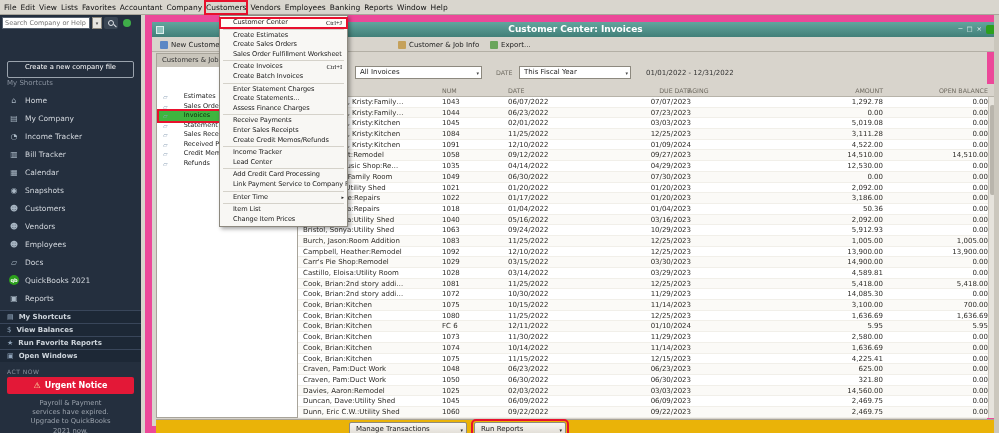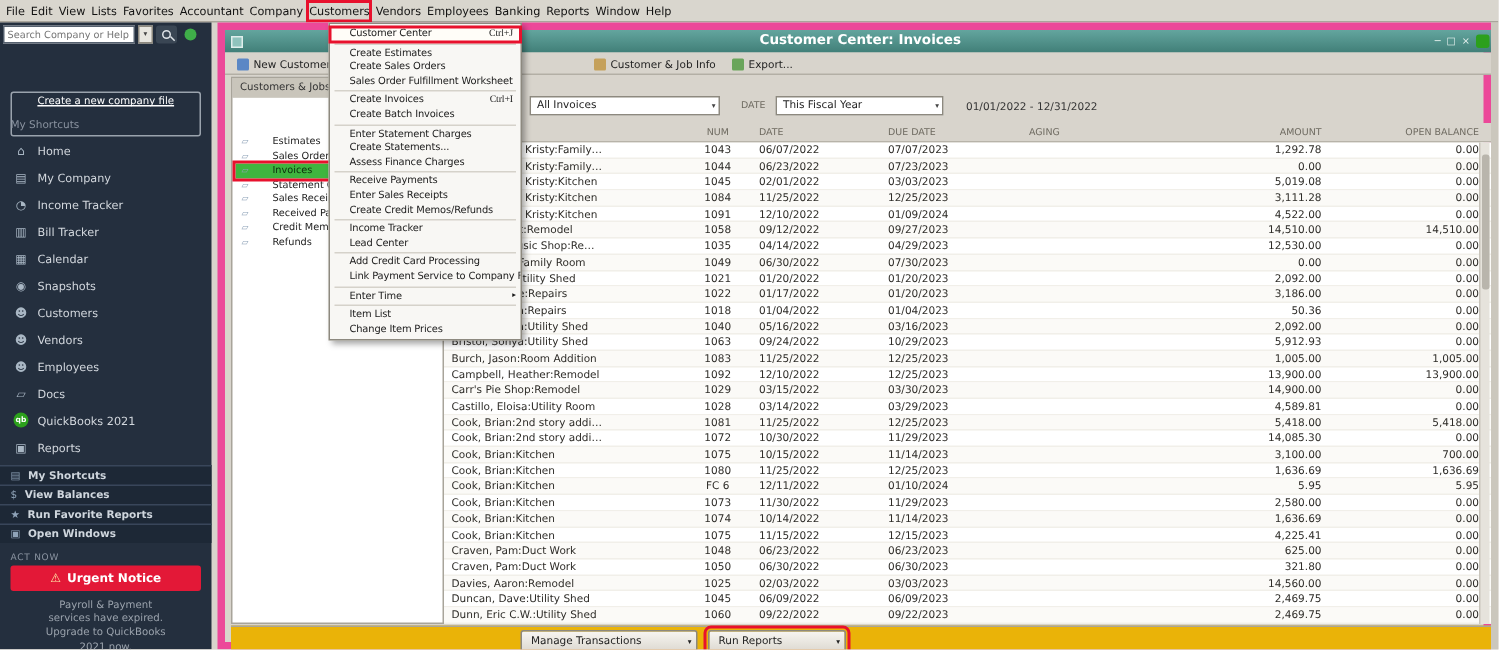--- a/index.html
+++ b/index.html
@@ -21,42 +21,42 @@
   .search-dd { width:10px; height:12px; background:#e8e6e0; border:1px solid #8d897f; font-size:5px;
                text-align:center; line-height:11px; color:#444; }
   .search-btn { width:14px; height:12px; background:#3a4654; border-radius:2px; display:flex;
                 align-items:center; justify-content:center; }
   .mag { position:relative; width:6px; height:6px; border:1.2px solid #dfe3e8; border-radius:50%; display:inline-block; }
   .mag::after { content:""; position:absolute; width:3.5px; height:1.3px; background:#dfe3e8;
                 transform:rotate(45deg); right:-3px; bottom:-1px; }
   .pin-btn { width:8px; height:8px; background:#3fae49; border-radius:50%; margin-left:3px; }
   .sample-text { position:absolute; top:23px; left:0; width:141px; text-align:center; color:#fff;
                  font-size:7.5px; line-height:1.35; padding:0 16px; }
-  .create-btn { position:absolute; top:46px; left:7px; width:127px; height:30px; border:1px solid #9aa3ad;
-                border-radius:2px; color:#fff; font-size:6.8px; text-align:center; line-height:11px;text-decoration:underline; }
+  .create-btn { position:absolute; top:46px; left:7px; width:127px; height:17px; border:1px solid #9aa3ad;
+                border-radius:2px; color:#fff; font-size:6.8px; text-align:center; line-height:11px; }
   .shortcuts-header { position:absolute; top:64px; left:7px; color:#8a93a0; font-size:7px; }
   .shortcuts { position:absolute; top:76px; left:0; width:141px; }
   .sb-item { height:18px; display:flex; align-items:center; gap:6px; padding-left:9px; color:#d2d7dd; font-size:7.5px; }
   .sb-icon { width:10px; text-align:center; color:#a9b7c4; font-size:8px; }
   .sb-qb { background:#2ca01c; color:#fff; border-radius:50%; width:10px; height:10px; font-size:5px;
            line-height:10px; font-weight:bold; }
   .sections { position:absolute; top:295px; left:0; width:141px; }
   .sec-row { height:13px; border-top:1px solid #39465a; background:#1d2836; display:flex; align-items:center;
              gap:5px; padding-left:7px; color:#cfd6dd; font-size:7px; font-weight:bold; }
   .sec-icon { color:#8fa3b8; font-size:7px; font-weight:normal; }
   .actnow-header { position:absolute; top:353px; left:7px; color:#8a93a0; font-size:6px; letter-spacing:0.5px; }
   .urgent-btn { position:absolute; top:362px; left:7px; width:127px; height:17px; background:#e31837;
                 border-radius:2px; color:#fff; font-size:8px; font-weight:bold; display:flex;
                 align-items:center; justify-content:center; gap:4px; }
   .warn-icon { font-size:8px; color:#ffe9a8; font-weight:normal; }
   .actnow-msg { position:absolute; top:384px; left:0; width:141px; padding:0 28px; text-align:center;
                 color:#9aa2ac; font-size:6.8px; line-height:1.35; }
 
   
-  .window { position:absolute; left:145px; top:15px; width:849px; height:418px; border:5px solid #ec4899;
+  .window { position:absolute; left:145px; top:15px; width:849px; height:418px; border:7px solid #ec4899;
             background:#d8d4cc; }
   .titlebar { position:absolute; left:0; top:0; width:847px; height:15px;
               background:linear-gradient(#63a59e,#417f78); display:flex; align-items:center; }
   .tb-icon { width:8px; height:8px; border:1px solid #dfeeec; margin-left:4px; background:#8fc3bd; }
   .tb-title { position:absolute; left:0; width:100%; text-align:center; color:#fff; font-size:9px;
               font-weight:bold; line-height:15px; }
   .tb-controls { position:absolute; right:4px; top:0; height:15px; display:flex; align-items:center; gap:4px; }
   .tb-controls .wc { color:#eaf4f2; font-size:6.5px; line-height:15px; }
   .qb-green { width:9px; height:9px; background:#2ca01c; border-radius:2px; }
 
@@ -90,23 +90,23 @@
 
   .colheads { position:absolute; left:146px; top:62px; width:698px; height:13px; background:#d8d4cc;
               border-bottom:1px solid #b7b3a9; }
   .hcell { position:absolute; top:0; line-height:13px; font-size:6.3px; color:#6e6a60; white-space:nowrap; }
   .tbody { position:absolute; left:146px; top:75px; width:698px; height:321px; background:#fff; }
   .trow { position:relative; height:10.7px; border-bottom:1px solid #f1efe9; }
   .trow:nth-child(even) { background:#fbfaf7; }
   .tcell { position:absolute; top:0; height:10.7px; line-height:10px; font-size:7px; color:#2e2c28;
            white-space:nowrap; overflow:hidden; }
   .c-cust  { left:5px;   width:102px; text-overflow:ellipsis; }
-  .c-num   { left:160px; width:45px;text-align:center; }
+  .c-num   { left:144px; width:45px; }
   .c-date  { left:210px; width:85px; }
-  .c-due   { left:296px; width:85px; }
+  .c-due   { left:308px; width:85px;text-align:right; }
   .c-aging { left:390px; width:50px; }
   .c-amt   { left:445px; width:140px; text-align:right; }
   .c-open  { left:590px; width:100px; text-align:right; }
 
   .scrollbar { position:absolute; left:836px; top:75px; width:7px; height:321px; background:#e6e3dc;
                border-left:1px solid #c9c5bc; }
   .thumb { position:absolute; left:1px; top:8px; width:5px; height:90px; background:#b9b5ac; border-radius:2px; }
 
   .wfooter { position:absolute; left:4px; top:397px; width:840px; height:19px; background:#eab308;
              border-top:1px solid #a8a49a; }

